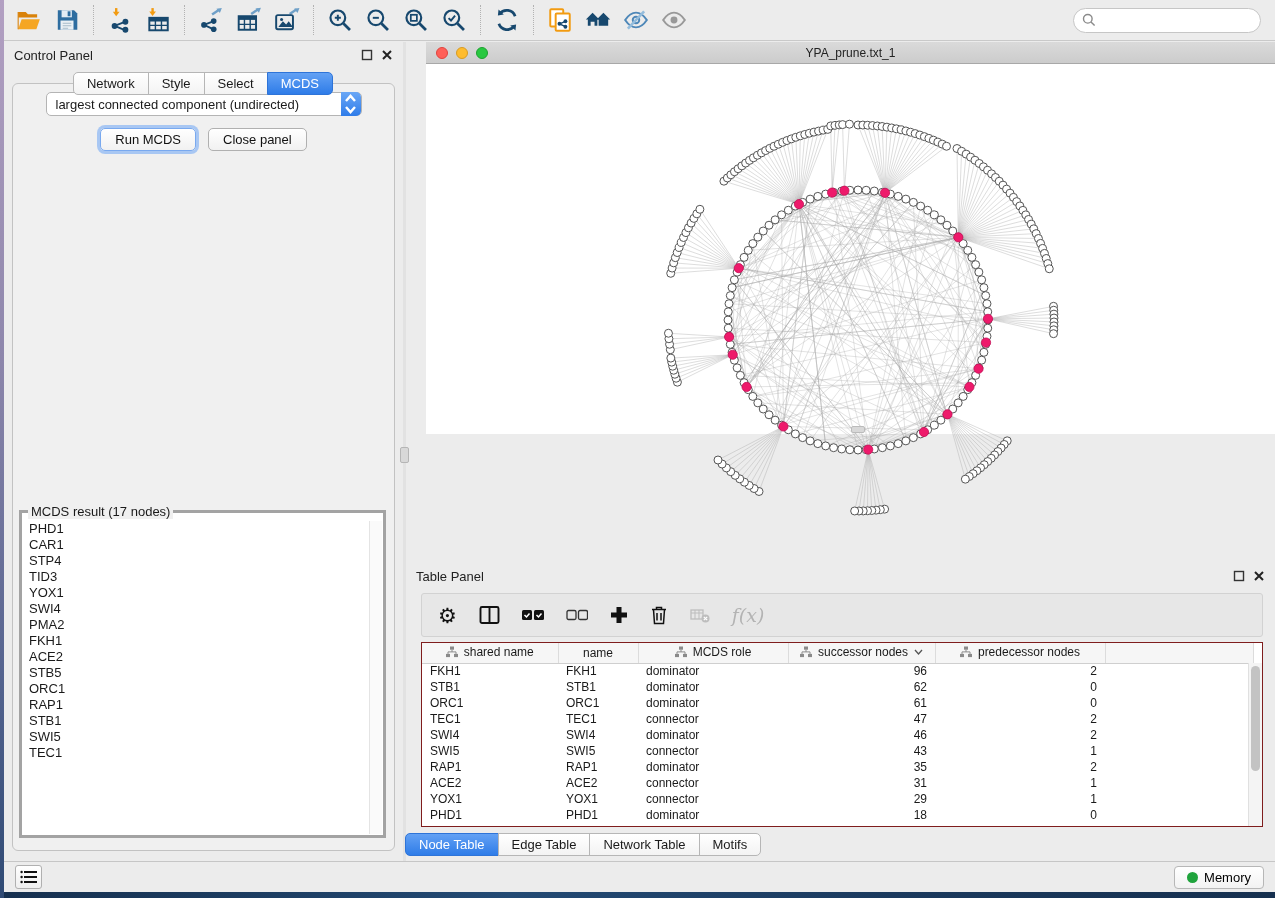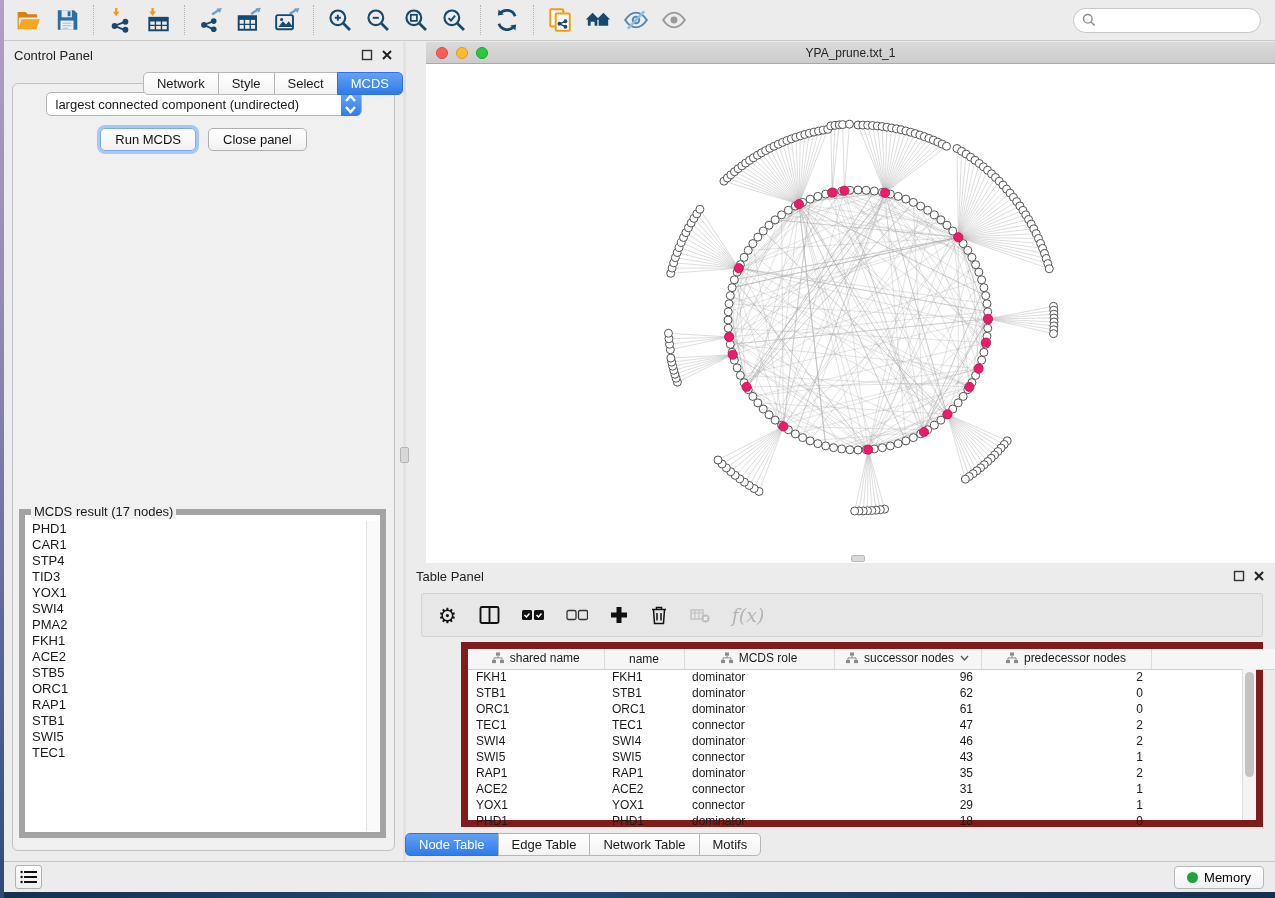--- a/index.html
+++ b/index.html
@@ -21,77 +21,77 @@
   .search-input { width:188px; height:25px; border:1px solid #c6c6c6; border-radius:13px;
                   background:#fff; padding:0 10px 0 28px; font-size:13px; outline:none; }
   .search-icon { position:absolute; left:9px; top:5px; width:14px; height:14px; }
 
   
   .control-panel { position:absolute; left:0; top:42px; width:399px; bottom:31px; background:#ececec; }
   .panel-titlebar { height:26px; display:flex; align-items:center; padding:0 10px; }
   .panel-title { font-size:13px; color:#222; }
   .panel-title-icons { margin-left:auto; display:flex; gap:8px; align-items:center; }
   .mini-icon { width:12px; height:12px; display:inline-flex; }
-  .ctab-row { position:absolute; left:0; right:0; top:30px; display:flex; justify-content:flex-end; z-index:2; }
+  .ctab-row { position:absolute; left:0; right:0; top:30px; display:flex; justify-content:center; z-index:2; }
   .ctab, .btab { border:1px solid #b6b6b6; background:linear-gradient(#ffffff,#f3f3f3); padding:3px 13px;
           font-size:13px; color:#1a1a1a; margin-left:-1px; font-family:inherit; }
   .ctab:first-child, .btab:first-child { border-radius:5px 0 0 5px; }
   .ctab:last-child,  .btab:last-child  { border-radius:0 5px 5px 0; }
   .ctab.active, .btab.active { background:linear-gradient(#63a1f4,#2e7ce8); border-color:#2e74d8; color:#fff; }
   .tab-pane { position:absolute; left:8px; right:8px; top:41px; bottom:10px; background:#f0f0f0;
               border:1px solid #c2c2c2; border-radius:6px; }
   .opt-label { text-align:center; margin-top:32px; font-size:13px; }
   .dropdown { margin:8px auto 0; width:316px; height:24px; background:#fff; border:1px solid #b4b4b4;
               border-radius:5px; display:flex; align-items:center; position:relative; }
   .dropdown-text { padding-left:9px; font-size:13px; white-space:nowrap; }
   .dropdown-stepper { position:absolute; right:0; top:-1px; width:20px; height:24px;
               background:linear-gradient(#6aa7f6,#2f7ce9); border-radius:0 5px 5px 0;
               display:flex; flex-direction:column; align-items:center; justify-content:center; }
   .btn-row { display:flex; justify-content:center; gap:12px; margin-top:12px; }
   .mac-btn { background:linear-gradient(#ffffff,#f1f1f1); border:1px solid #b0b0b0; border-radius:5px;
              height:23px; padding:0 14px; font-size:13px; font-family:inherit; color:#111; }
   .mac-btn.focused { box-shadow:0 0 0 3px rgba(110,165,245,.55); border-color:#79a9ef; }
   .mcds-fieldset { position:absolute; left:6px; right:8px; top:420px; bottom:12px;
-                   border:6px solid #a3a3a3; background:#fff; }
+                   border:3px solid #a3a3a3; background:#fff; }
   .mcds-fieldset legend { font-size:13px; margin-left:6px; padding:0 3px; background:#f0f0f0; }
   .mcds-list { position:absolute; left:1px; right:14px; top:2px; bottom:1px; overflow:hidden;
                font-size:13px; line-height:16px; padding-left:6px; }
   .mcds-scroll-track { position:absolute; right:1px; top:2px; bottom:1px; width:13px;
                background:#fafafa; border-left:1px solid #e4e4e4; }
 
   
   .v-splitter { position:absolute; left:399px; top:42px; width:3px; bottom:31px; background:#e2e2e2; }
   .v-grip { position:absolute; left:-3px; top:405px; width:9px; height:16px; background:#d8d8d8;
             border:1px solid #b5b5b5; border-radius:2px; }
   .h-grip { position:absolute; left:50%; bottom:1px; width:14px; height:7px; background:#d8d8d8;
             border:1px solid #bbb; border-radius:2px; }
 
   
-  .network-panel { position:absolute; left:402px; top:42px; right:0; height:521px; background:#fff;margin-left:20px; }
+  .network-panel { position:absolute; left:402px; top:42px; right:0; height:392px; background:#fff;margin-left:20px; }
   .net-titlebar { position:absolute; left:0; top:0; right:0; height:22px;
                   background:linear-gradient(#dadada,#cccccc); border-bottom:1px solid #a8a8a8;
                   display:flex; align-items:center; }
   .traffic { display:flex; gap:8px; padding-left:10px; }
   .light { width:12px; height:12px; border-radius:50%; }
   .light.red    { background:#ff5f57; border:1px solid #e0443e; }
   .light.yellow { background:#febc2e; border:1px solid #d89b22; }
   .light.green  { background:#28c840; border:1px solid #1da12f; }
   .net-title { position:absolute; left:0; right:0; text-align:center; font-size:12px; color:#222; }
   .net-canvas { position:absolute; left:0; top:22px; right:0; bottom:0; background:#fff; }
 
   
   .table-panel { position:absolute; left:402px; top:563px; right:0; bottom:31px; background:#ececec; }
   .tp-toolbar { position:absolute; left:15px; right:12px; top:30px; height:44px; background:#e7e7e7;
                 border:1px solid #d2d2d2; border-radius:3px; display:flex; align-items:center;
                 gap:22px; padding:0 16px; }
   .tp-tool { border:none; background:transparent; display:flex; align-items:center; }
   .gear-glyph { font-size:21px; color:#111; line-height:1; }
   .fx-label { font-family:"DejaVu Serif", serif; font-style:italic; font-size:19px; color:#b3b3b3; }
   .table-wrap { position:absolute; left:15px; right:12px; top:79px; bottom:34px;
-                background:#fff; border:7px solid #7f1d1d;margin-left:40px; }
+                background:#fff; border:1px solid #7f1d1d; }
   table.node-table { border-collapse:collapse; table-layout:fixed; width:832px; font-size:12px; }
   .node-table th { height:20px; background:#f6f6f6; border-bottom:1px solid #cfcfcf;
                    border-right:1px solid #dcdcdc; font-weight:normal; font-size:12px;
                    text-align:center; white-space:nowrap; overflow:hidden; }
   .node-table th .hdr-inner { display:inline-flex; align-items:center; gap:6px; }
   .node-table td { height:16px; padding:0 8px; white-space:nowrap; overflow:hidden; }
   .node-table td.num { text-align:right; }
   .tbl-scroll-track { position:absolute; right:0; top:20px; bottom:0; width:14px; background:#f4f4f4;
                       border-left:1px solid #e0e0e0; }
   .tbl-scroll-thumb { position:absolute; left:2px; right:2px; top:3px; height:105px;

